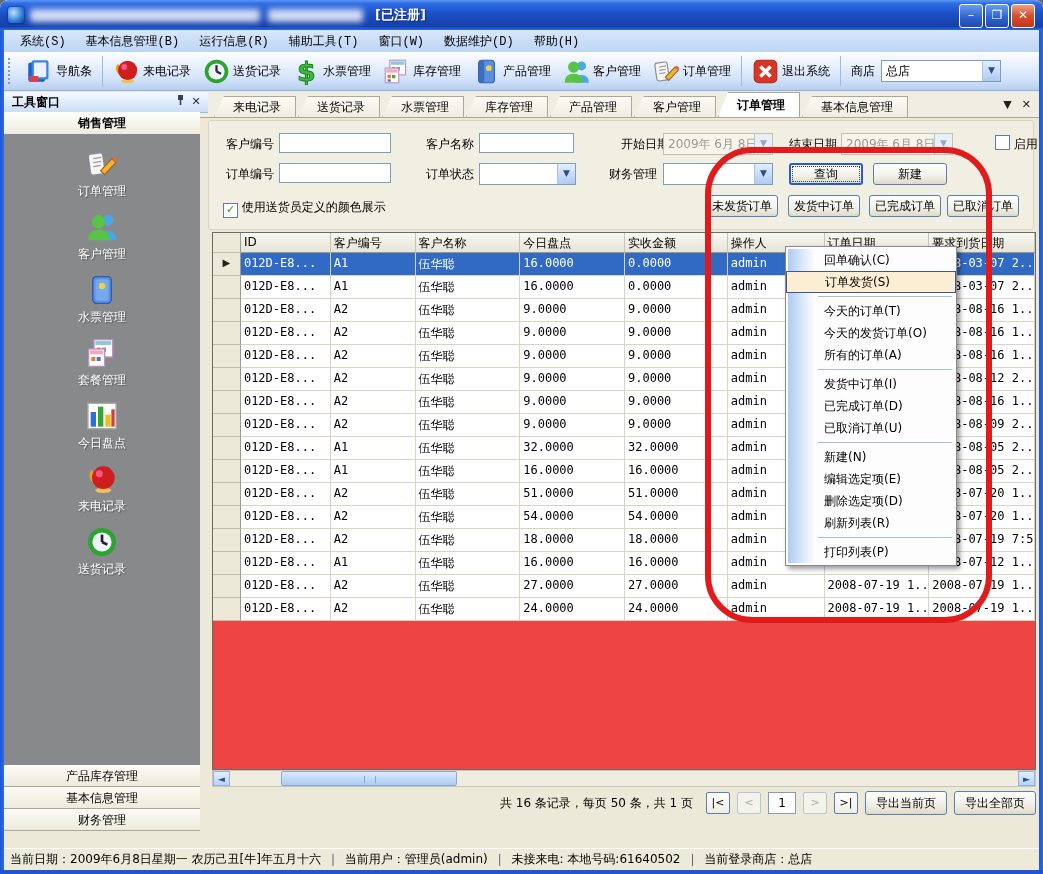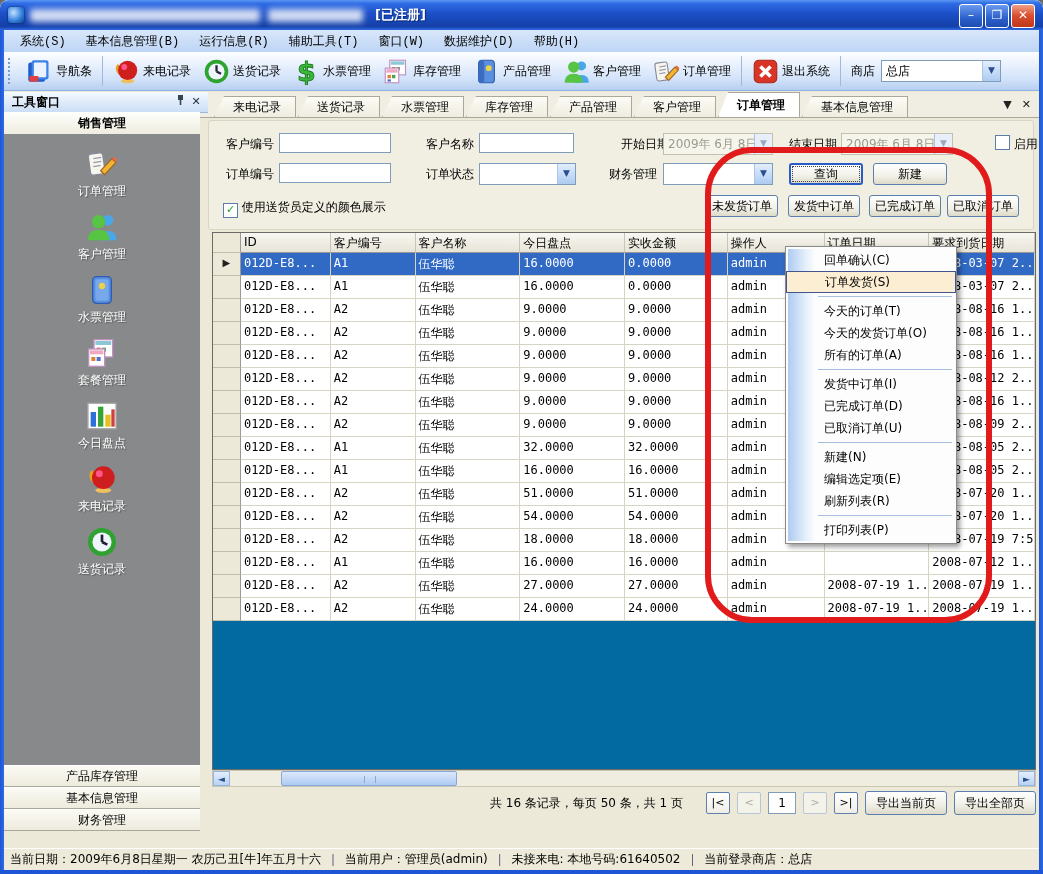--- a/index.html
+++ b/index.html
@@ -57,35 +57,35 @@
   .tab-ctrl{position:absolute;right:8px;top:6px;display:flex;gap:10px;color:#222;font-size:11px;}
   
   .fpanel{position:absolute;left:8px;top:28px;width:826px;height:110px;border:1px solid #D8D5C2;border-radius:3px;background:#F1EFE2;box-sizing:border-box;}
   .flabel{position:absolute;white-space:nowrap;}
   .ftext{position:absolute;height:20px;border:1px solid #7F9DB9;background:#fff;box-sizing:border-box;font:12px "DejaVu Sans",sans-serif;padding:0 3px;}
   .fcombo{position:absolute;}
   .cb{display:inline-block;width:13px;height:13px;background:#fff;border:1px solid #5E7CA8;vertical-align:-2px;text-align:center;line-height:12px;font-size:11px;color:#21A121;font-weight:bold;}
   .xp-btn{position:absolute;height:22px;background:linear-gradient(180deg,#FFFFFF,#F2F1E8 60%,#DDDAC8);border:1px solid #5C7FB0;border-radius:3px;text-align:center;font:12px "DejaVu Sans",sans-serif;line-height:20px;box-sizing:border-box;}
   .xp-btn.focused{border:2px solid #2A5CC8;outline:1px dotted #444;outline-offset:-4px;line-height:18px;}
   
-  .gridwrap{position:absolute;left:12px;top:140px;width:824px;height:538px;background:#0369a1;border:1px solid #6A6A66;box-sizing:border-box;overflow:hidden;}
+  .gridwrap{position:absolute;left:12px;top:140px;width:824px;height:538px;background:#ef4444;border:1px solid #6A6A66;box-sizing:border-box;overflow:hidden;}
   .grow{display:flex;height:23px;}
   .ghead{display:flex;height:20px;}
   .hcell{background:linear-gradient(180deg,#F8F7F2,#E7E4D6);border-right:1px solid #C8C5B6;border-bottom:1px solid #999;box-sizing:border-box;padding:2px 3px 0;white-space:nowrap;overflow:hidden;}
   .cell{background:#fff;border-right:1px solid #D8D4C4;border-bottom:1px solid #D8D4C4;box-sizing:border-box;padding:3px 3px 0;white-space:nowrap;overflow:hidden;font-family:"DejaVu Sans Mono","DejaVu Sans",monospace;font-size:12px;}
   .selcell{background:#ECE9D8;border-right:1px solid #999;border-bottom:1px solid #C0BDA8;box-sizing:border-box;text-align:center;font-size:10px;color:#222;padding-top:4px;}
   .grow.selected .cell{background:#316AC5;color:#fff;}
   
   .hscroll{position:absolute;left:12px;top:678px;width:824px;height:17px;background:#EFEDE0;border:1px solid #C9C6B4;box-sizing:border-box;}
   .sarrow{position:absolute;top:0;width:17px;height:15px;background:linear-gradient(180deg,#E4EEFD,#B9D2F4);border:1px solid #93B4E0;box-sizing:border-box;color:#2A4E8C;font-size:9px;text-align:center;line-height:14px;}
   .sthumb{position:absolute;left:68px;top:0;width:176px;height:15px;background:linear-gradient(180deg,#DCE9FB,#AECBF2);border:1px solid #87A8D8;border-radius:2px;box-sizing:border-box;}
   .sthumb::after{content:"";position:absolute;left:50%;top:4px;width:10px;height:7px;margin-left:-5px;border-left:1px solid #8AA8D4;border-right:1px solid #8AA8D4;}
   
   .pagerow{position:absolute;left:12px;top:696px;width:824px;height:30px;display:flex;align-items:center;justify-content:flex-end;gap:7px;}
-  .psum{margin-right:16px;}
+  .psum{margin-right:6px;}
   .pbtn{width:24px;height:22px;background:linear-gradient(180deg,#FFFFFF,#EFEEE4);border:1px solid #5C7FB0;border-radius:2px;text-align:center;line-height:20px;font-size:11px;box-sizing:border-box;}
   .pbtn.dim{border-color:#B8C4D8;color:#AAA;background:#F4F3EA;}
   .pagebox{width:28px;height:22px;border:1px solid #7F9DB9;background:#fff;text-align:center;line-height:20px;box-sizing:border-box;}
   .exbtn{height:24px;padding:0 10px;background:linear-gradient(180deg,#FFFFFF,#F0EFE6 60%,#DDDAC8);border:1px solid #5C7FB0;border-radius:3px;line-height:22px;box-sizing:border-box;}
   
   .ctxmenu{position:absolute;left:785px;top:246px;width:170px;background:#FDFDFD;border:1px solid #8A8A8A;box-shadow:3px 3px 5px rgba(0,0,0,.4);padding:2px 0;z-index:6;}
   .ctxstrip{position:absolute;left:2px;top:2px;bottom:2px;width:26px;background:linear-gradient(90deg,#AECBF0,#E6F0FB 70%,#F8FBFF);}
   .ctxitem{position:relative;height:22px;line-height:22px;padding-left:38px;white-space:nowrap;font-size:12px;}
   .ctxitem.hl{background:#FBEED3;border:1px solid #44548C;box-sizing:border-box;line-height:20px;}
   .ctxsep{height:1px;background:#A8BEE0;margin:3px 4px 3px 32px;}
@@ -586,20 +586,21 @@
         <div class="ctxitem">今天的订单(T)</div>
         <div class="ctxitem">今天的发货订单(O)</div>
         <div class="ctxitem">所有的订单(A)</div>
         <div class="ctxsep"></div>
         <div class="ctxitem">发货中订单(I)</div>
         <div class="ctxitem">已完成订单(D)</div>
         <div class="ctxitem">已取消订单(U)</div>
         <div class="ctxsep"></div>
         <div class="ctxitem">新建(N)</div>
         <div class="ctxitem">编辑选定项(E)</div>
+        <div class="ctxitem">删除选定项(D)</div>
         <div class="ctxitem">刷新列表(R)</div>
         <div class="ctxsep"></div>
         <div class="ctxitem">打印列表(P)</div>
       </div>
   </div>
 
   <div class="statusbar" id="statusbar">
       <span class="seg">当前日期：2009年6月8日星期一 农历己丑[牛]年五月十六</span>
       <span class="div">｜</span>
       <span class="seg">当前用户：管理员(admin)</span>

